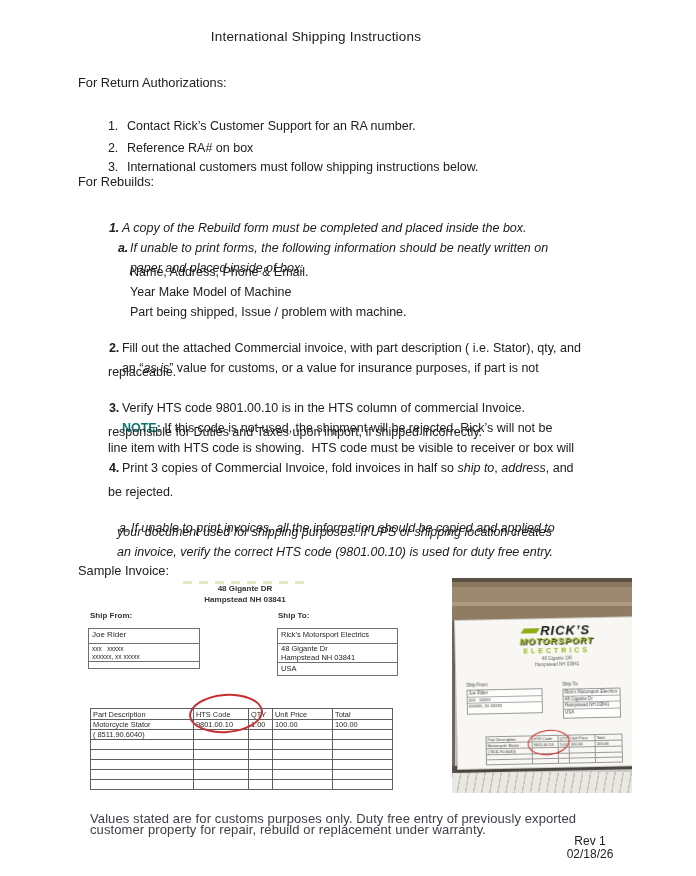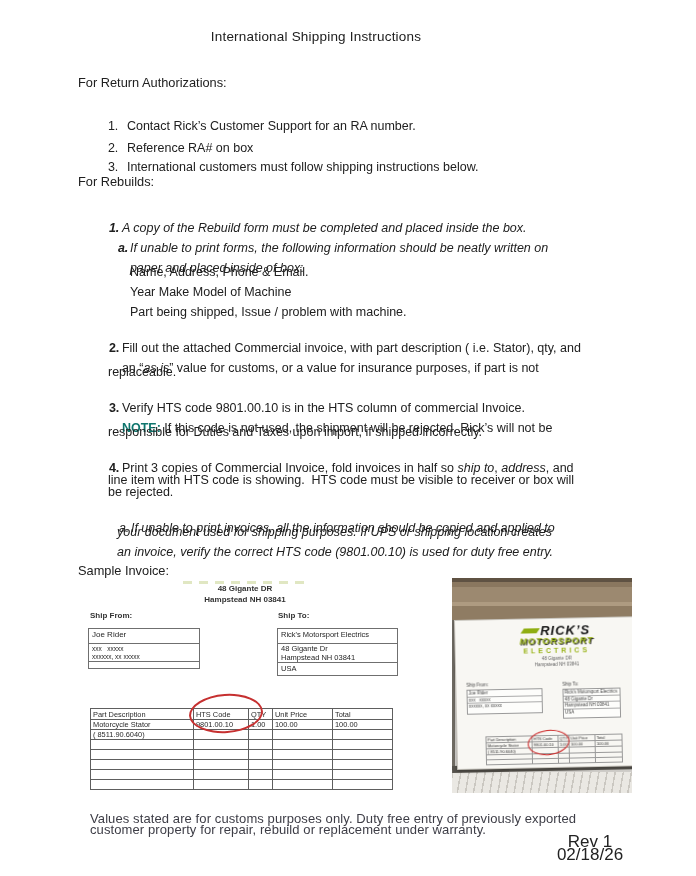--- a/index.html
+++ b/index.html
@@ -17,21 +17,21 @@
   .inv-small{font-size:8px;color:#333;}
   .inv-center{text-align:center;}
   .shipbox{position:absolute;border:1px solid #6f6f6f;background:#fff;}
   .shipbox .r{border-bottom:1px solid #6f6f6f;padding:1px 3px 0 3px;overflow:hidden;}
   .shipbox .r:last-child{border-bottom:none;}
   table.invtab{border-collapse:collapse;table-layout:fixed;}
   table.invtab td{border:1px solid #5e5e5e;font-size:7.4px;color:#2a2a2a;
                   padding:0 2px;overflow:hidden;white-space:pre;}
   .ellipse{position:absolute;border:2px solid #c63030;border-radius:50%;background:transparent;}
   .footnote{font-size:13px;color:#3d3d46;letter-spacing:.1px;}
-  .rev{font-size:17px;line-height:13px;text-align:center;color:#222;}
+  .rev{font-size:12px;line-height:13px;text-align:center;color:#222;}
   
   .photo{position:absolute;left:452px;top:578px;width:238px;height:215px;background:#cfcdc9;overflow:hidden;}
   .photo .wall{position:absolute;left:196px;top:0;width:42px;height:60px;background:#94939a;}
   .photo .wall2{position:absolute;left:196px;top:58px;width:42px;height:72px;background:#d3d2cf;}
   .photo .floor{position:absolute;left:0;top:194px;width:238px;height:21px;background:#eae8e3;
      background-image:repeating-linear-gradient(100deg,rgba(120,115,105,.28) 0 1.5px,transparent 1.5px 8px);}
   .photo .floor2{position:absolute;left:196px;top:128px;width:42px;height:88px;background:#e9e7e2;
      background-image:repeating-linear-gradient(115deg,rgba(120,115,105,.22) 0 1.5px,transparent 1.5px 7px);}
   .photo .cardboard{position:absolute;left:0;top:0;width:202px;height:42px;
      background:linear-gradient(#5f5243 0 4px,#8a775f 4px 9px,#9c8970 9px 24px,#ae9b81 24px 28px,#8f7c63 28px 42px);}
@@ -109,21 +109,21 @@
     <span class="num b" style="width:13px;">3.</span><span>Verify HTS code 9801.00.10 is in the HTS column of commercial Invoice.</span>
   </div>
   <div class="ln" style="top:404px;left:108px;">
     <span class="red">NOTE:</span><span> If this code is not used, the shipment will be rejected. Rick’s will not be</span>
   </div>
   <div class="ln" style="top:424px;left:108px;">responsible for Duties and Taxes upon import, if shipped incorrectly.</div>
 
   <div class="ln" style="top:444px;left:95px;">
     <span class="num b" style="width:13px;">4.</span><span>Print 3 copies of Commercial Invoice, fold invoices in half so </span><span class="i">ship to</span><span>, </span><span class="i">address</span><span>, and</span>
   </div>
-  <div class="ln" style="top:472px;left:108px;">line item with HTS code is showing.  HTS code must be visible to receiver or box will</div>
+  <div class="ln" style="top:440px;left:108px;">line item with HTS code is showing.  HTS code must be visible to receiver or box will</div>
   <div class="ln" style="top:484px;left:108px;">be rejected.</div>
 
   <div class="ln" style="top:504px;left:105px;">
     <span class="num i" style="width:12px;">a.</span><span class="i">If unable to print invoices, all the information should be copied and applied to</span>
   </div>
   <div class="ln i" style="top:524px;left:117px;">your document used for shipping purposes. If UPS or shipping location creates</div>
   <div class="ln i" style="top:544px;left:117px;">an invoice, verify the correct HTS code (9801.00.10) is used for duty free entry.</div>
 
   <div class="ln heading" style="top:563px;left:78px;">Sample Invoice:</div>
 

